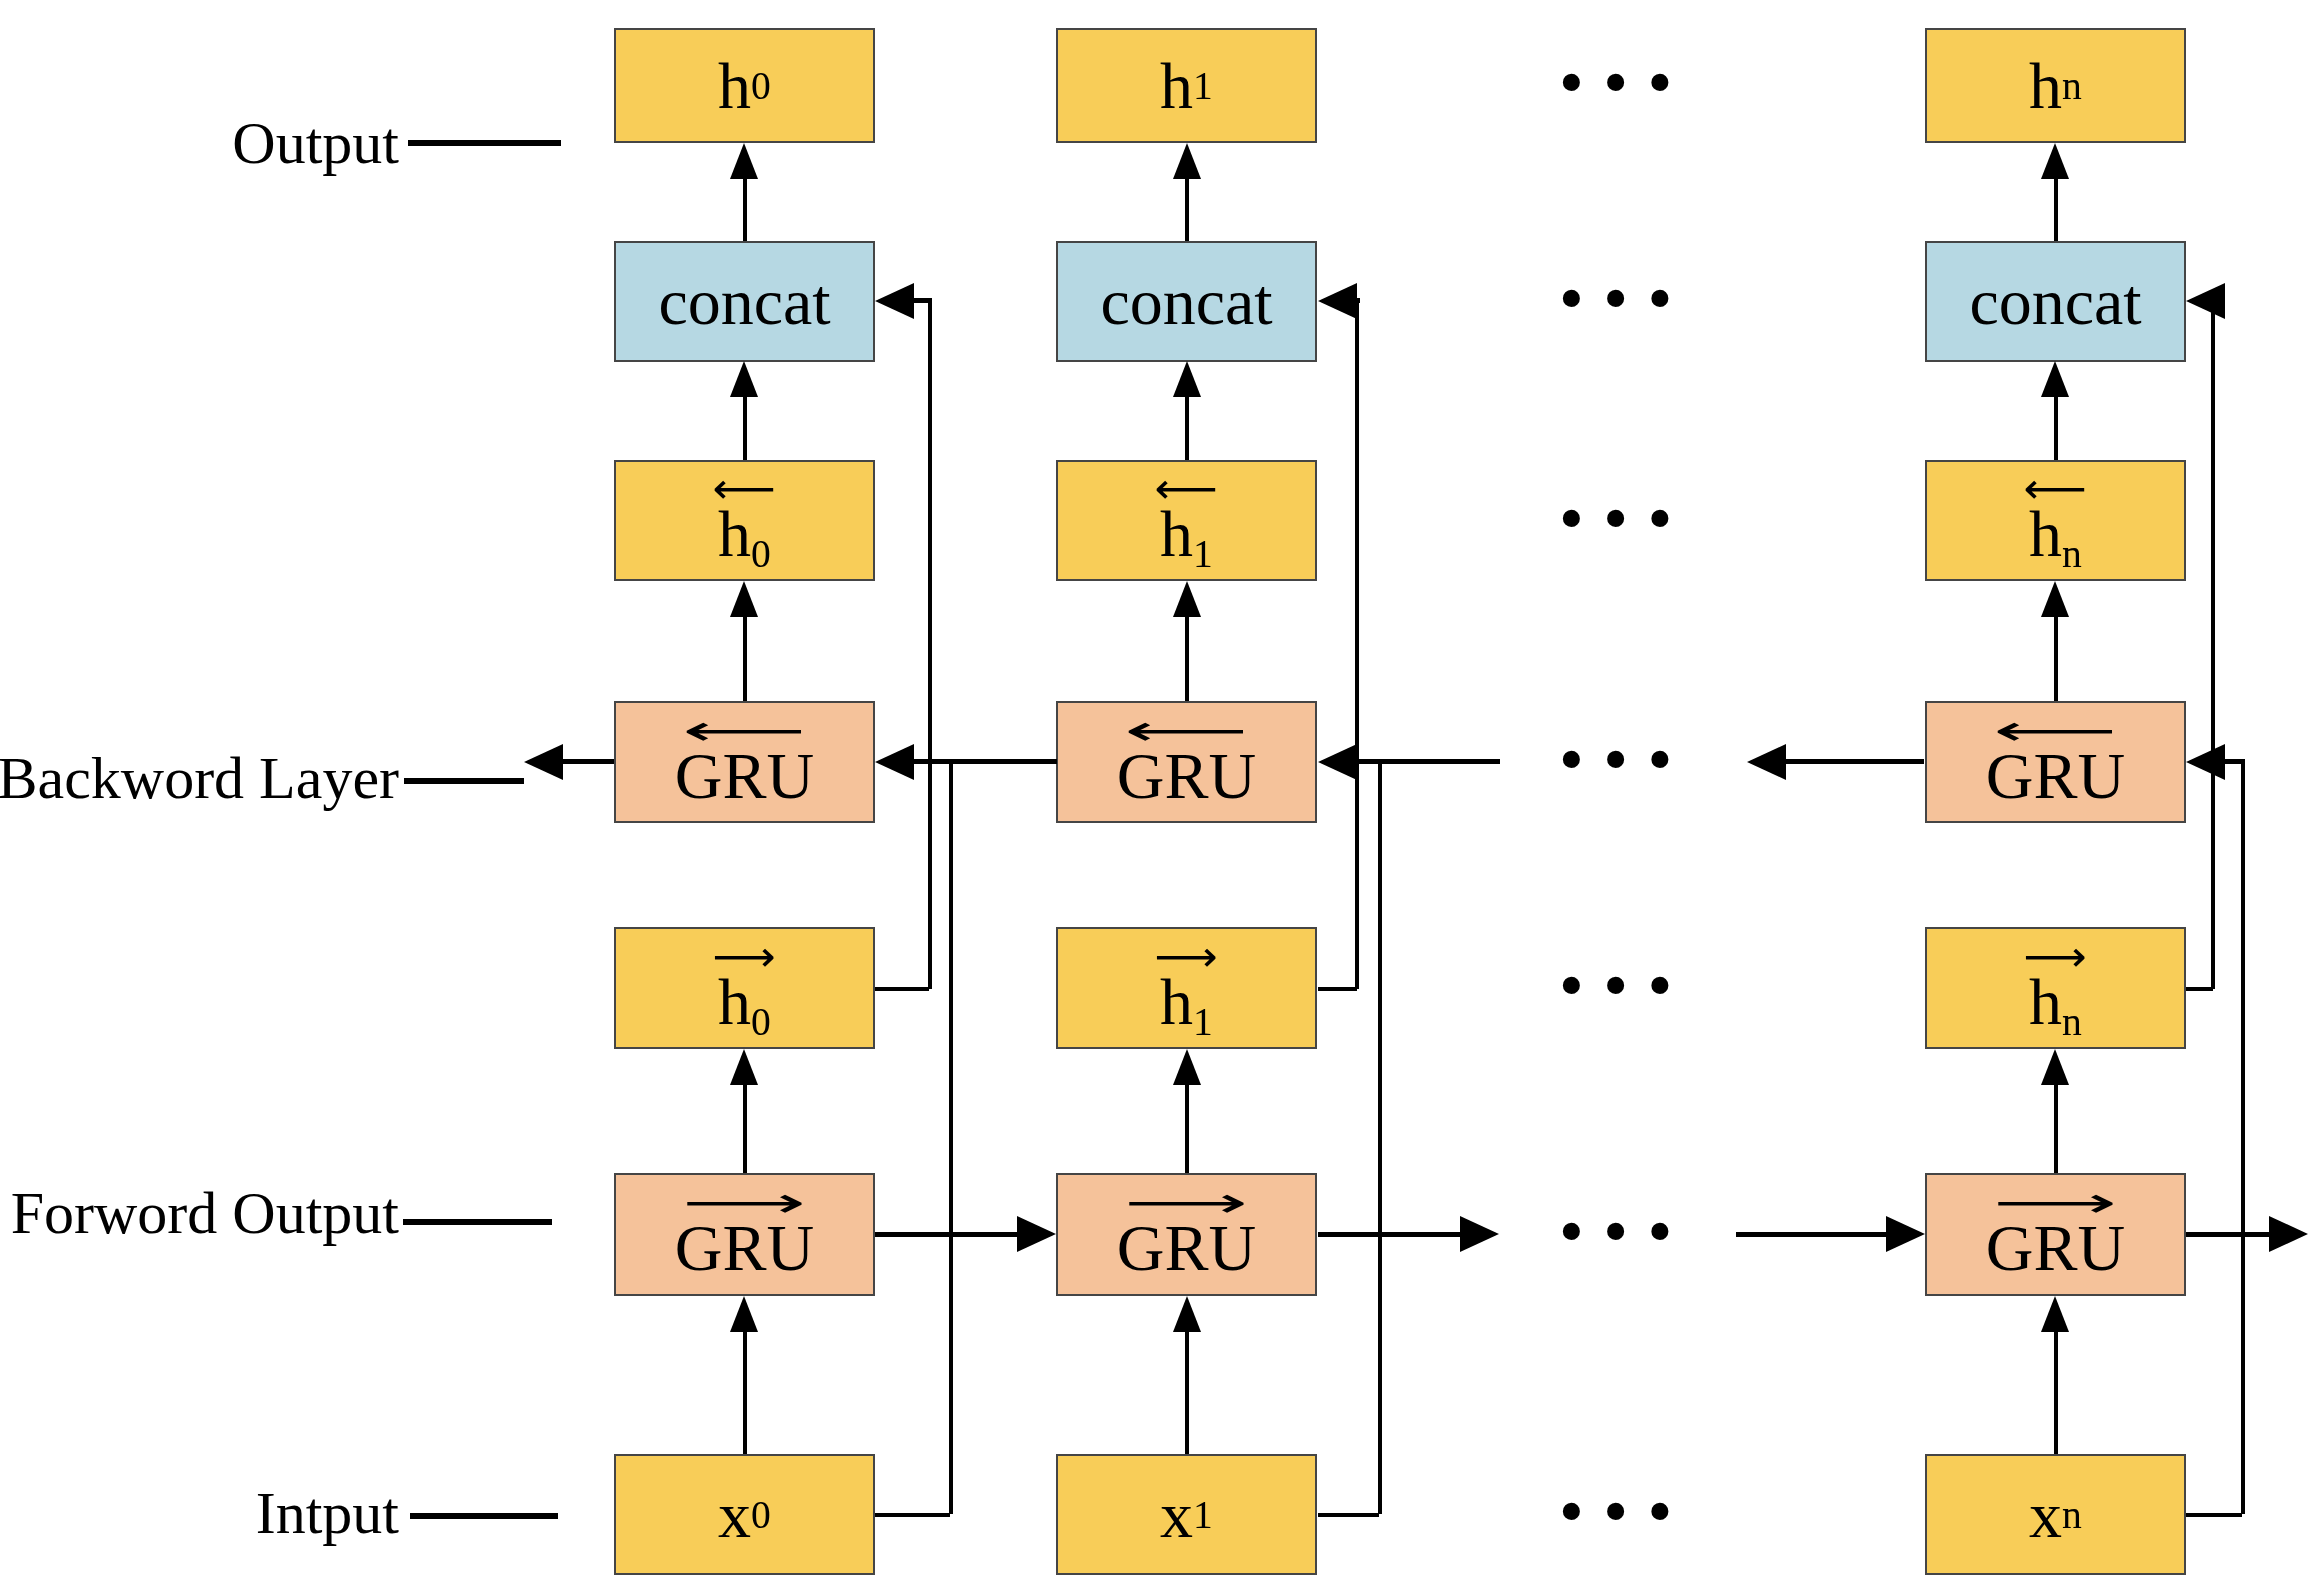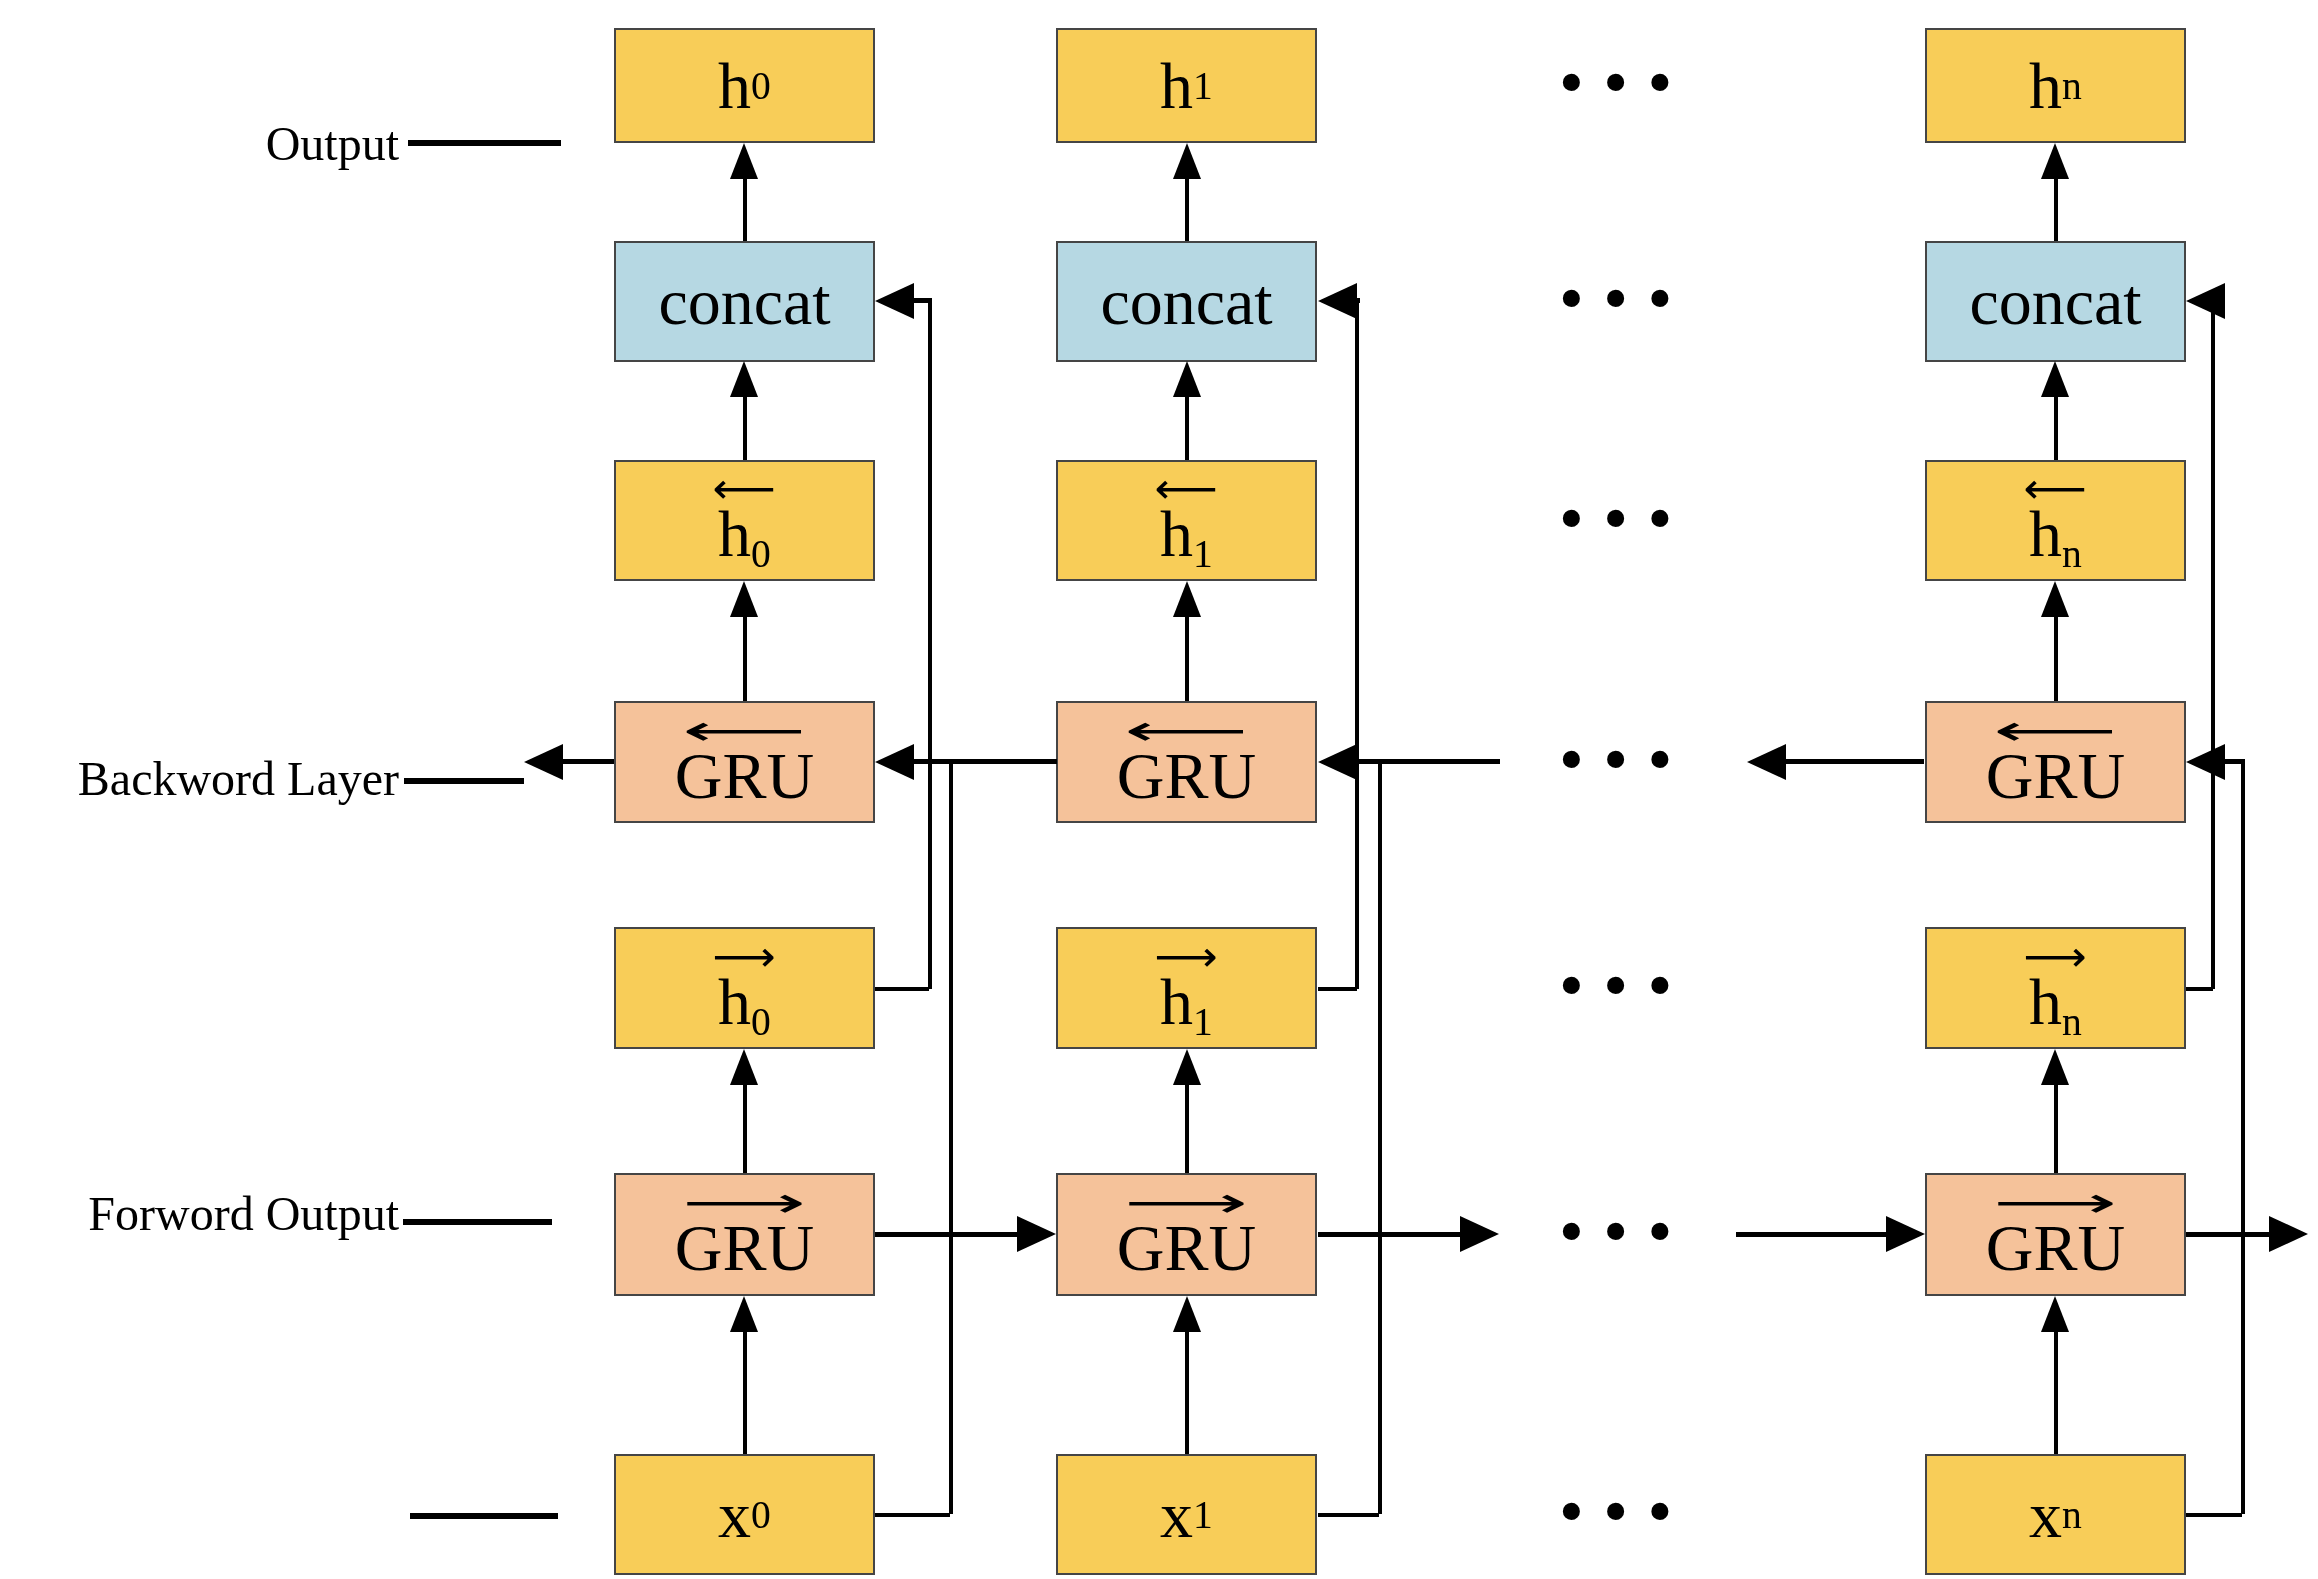--- a/index.html
+++ b/index.html
@@ -19,21 +19,21 @@
   .vrow{line-height:0.95;}
   .line{position:absolute;background:var(--connector,#000);}
   .tri{position:absolute;width:0;height:0;}
   .tri.up{border-left:14.6px solid transparent;border-right:14.6px solid transparent;
           border-bottom:36px solid var(--connector,#000);}
   .tri.left{border-top:18px solid transparent;border-bottom:18px solid transparent;
           border-right:39px solid var(--connector,#000);}
   .tri.right{border-top:18px solid transparent;border-bottom:18px solid transparent;
           border-left:39px solid var(--connector,#000);}
   .rowlabel{position:absolute;display:flex;align-items:center;justify-content:flex-end;
-            font-family:"Liberation Serif","DejaVu Serif",serif;font-size:48px;color:#000;
+            font-family:"Liberation Serif","DejaVu Serif",serif;font-size:60px;color:#000;
             white-space:nowrap;height:86px;}
   .dots{position:absolute;width:139px;text-align:center;font-family:"Liberation Serif","DejaVu Serif",serif;
         font-weight:bold;font-size:105px;letter-spacing:18px;line-height:1;color:#000;}
 </style>
 </head>
 <body>
 
 <div id="stage" class="stage" style="--hidden-box-fill: #f8cd58; --gru-box-fill: #f5c29a; --concat-box-fill: #b6d8e3; --box-border: #454545; --connector: #000000; --background: #ffffff;">
     <div class="box yellow" style="left: 614px; top: 28px; width: 261px; height: 115px;">
       <span class="t">h</span>
@@ -205,20 +205,21 @@
     <div class="line" style="left: 1736px; top: 1232px; width: 158px; height: 4.9px;"></div>
     <div class="tri right" style="left: 1886px; top: 1216px;"></div>
     <div class="line" style="left: 2186px; top: 1232px; width: 91px; height: 4.9px;"></div>
     <div class="tri right" style="left: 2269px; top: 1216px;"></div>
     <div class="rowlabel" style="left: 0px; width: 399px; top: 100px;">Output</div>
     <div class="line" style="left: 408px; top: 140px; width: 153px; height: 6.3px;"></div>
     <div class="rowlabel" style="left: 0px; width: 399px; top: 735px;">Backword Layer</div>
     <div class="line" style="left: 404px; top: 778px; width: 120px; height: 6.3px;"></div>
     <div class="rowlabel" style="left: 0px; width: 399px; top: 1170px;">Forword Output</div>
     <div class="line" style="left: 403px; top: 1219px; width: 149px; height: 6.3px;"></div>
+    <div class="rowlabel" style="left: 0px; width: 399px; top: 1470px;">Intput</div>
     <div class="line" style="left: 410px; top: 1513px; width: 148px; height: 6.3px;"></div>
     <div class="dots" style="left: 1555px; top: 2.4px;">...</div>
     <div class="dots" style="left: 1555px; top: 218px;">...</div>
     <div class="dots" style="left: 1555px; top: 438px;">...</div>
     <div class="dots" style="left: 1555px; top: 679px;">...</div>
     <div class="dots" style="left: 1555px; top: 905px;">...</div>
     <div class="dots" style="left: 1555px; top: 1151px;">...</div>
     <div class="dots" style="left: 1555px; top: 1431px;">...</div>
   </div>
 

